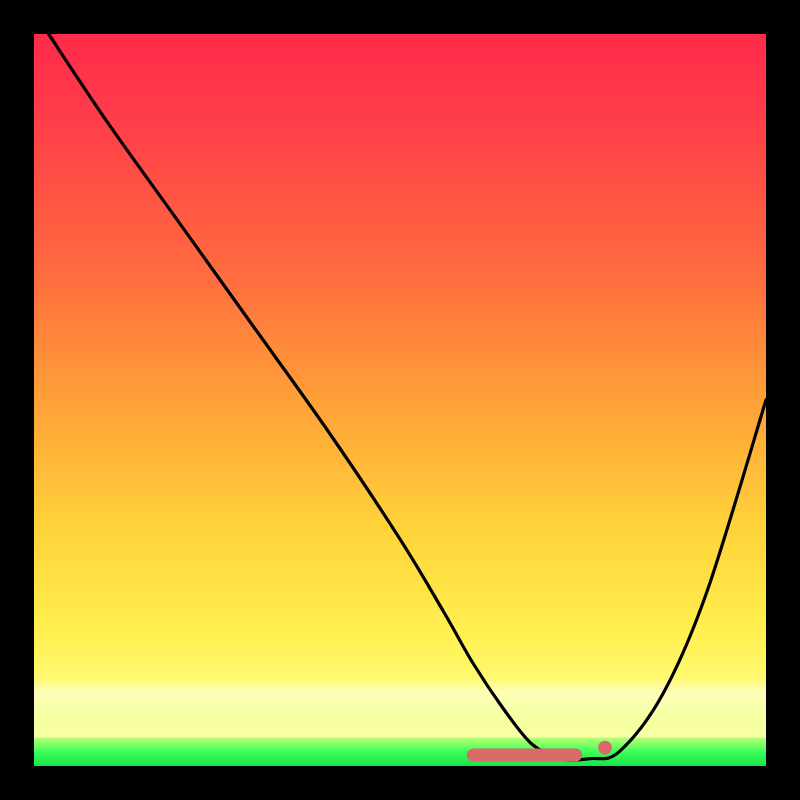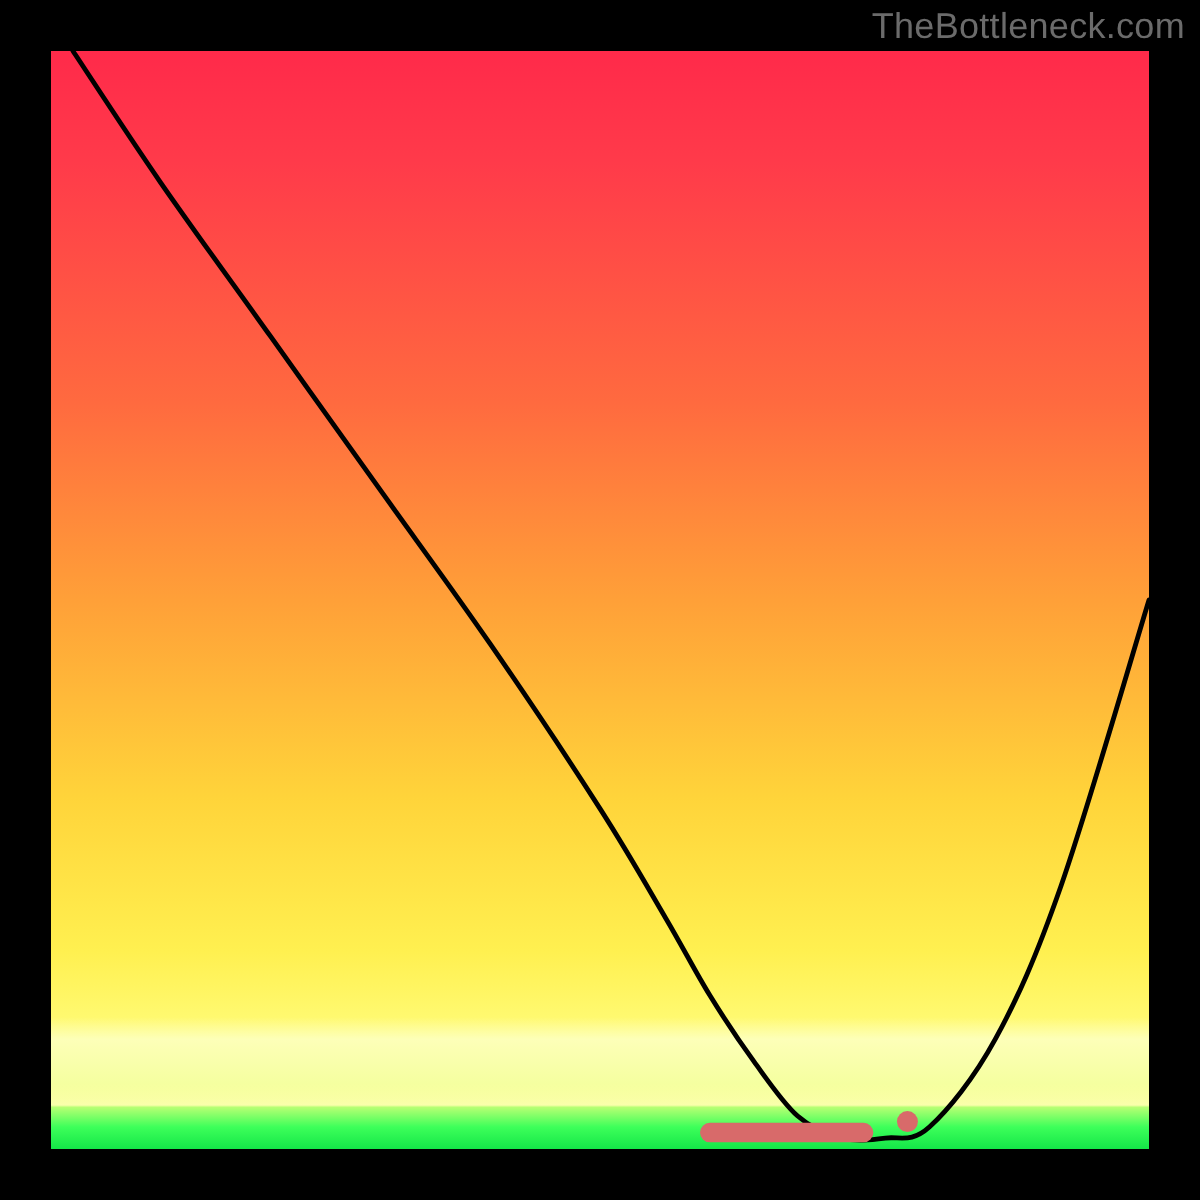--- a/index.html
+++ b/index.html
@@ -91,21 +91,20 @@
   }
   .marker-dot {
     fill: #d86a6a;
   }
 </style>
 </head>
 <body>
 
 <div class="frame">
 
-  <div class="watermark">TheBottleneck.com</div>
 
   <div class="plot-area">
     <div class="gradient-bg"></div>
 
     <svg class="curve" viewBox="0 0 732 732" preserveAspectRatio="none">
       <path class="line" d="M 14.64 0 C 24.4 14.640000000000006, 51.24000000000001 56.12000000000002, 73.2 87.84000000000003 C 95.16 119.56000000000004, 122.00000000000001 156.16000000000005, 146.4 190.32000000000005 C 170.8 224.48000000000005, 195.2 258.64000000000004, 219.6 292.8 C 244 326.96, 268.40000000000003 359.9, 292.8 395.28 C 317.2 430.65999999999997, 346.48 474.58000000000004, 366 505.08000000000004 C 385.52 535.58, 397.72 557.54, 409.92 578.28 C 422.12 599.02, 429.44 613.66, 439.2 629.52 C 448.96 645.38, 458.72 660.0200000000001, 468.48 673.44 C 478.24 686.86, 488.00000000000006 701.5, 497.76000000000005 710.04 C 507.52000000000004 718.5799999999999, 517.28 722.24, 527.04 724.68 C 536.8 727.1199999999999, 546.5600000000001 725.9, 556.32 724.68 C 566.08 723.4599999999999, 573.4000000000001 728.34, 585.6 717.36 C 597.8 706.38, 614.88 685.64, 629.52 658.8 C 644.16 631.9599999999999, 656.36 605.1199999999999, 673.44 556.3199999999999 C 690.5200000000001 507.5199999999999, 722.24 397.71999999999997, 732 366"></path>
       <path class="marker-line" d="M 439.2 721.02 L 541.68 721.02"></path>
       <circle class="marker-dot" r="7" cx="570.96" cy="713.7"></circle>
     </svg>
   </div>

